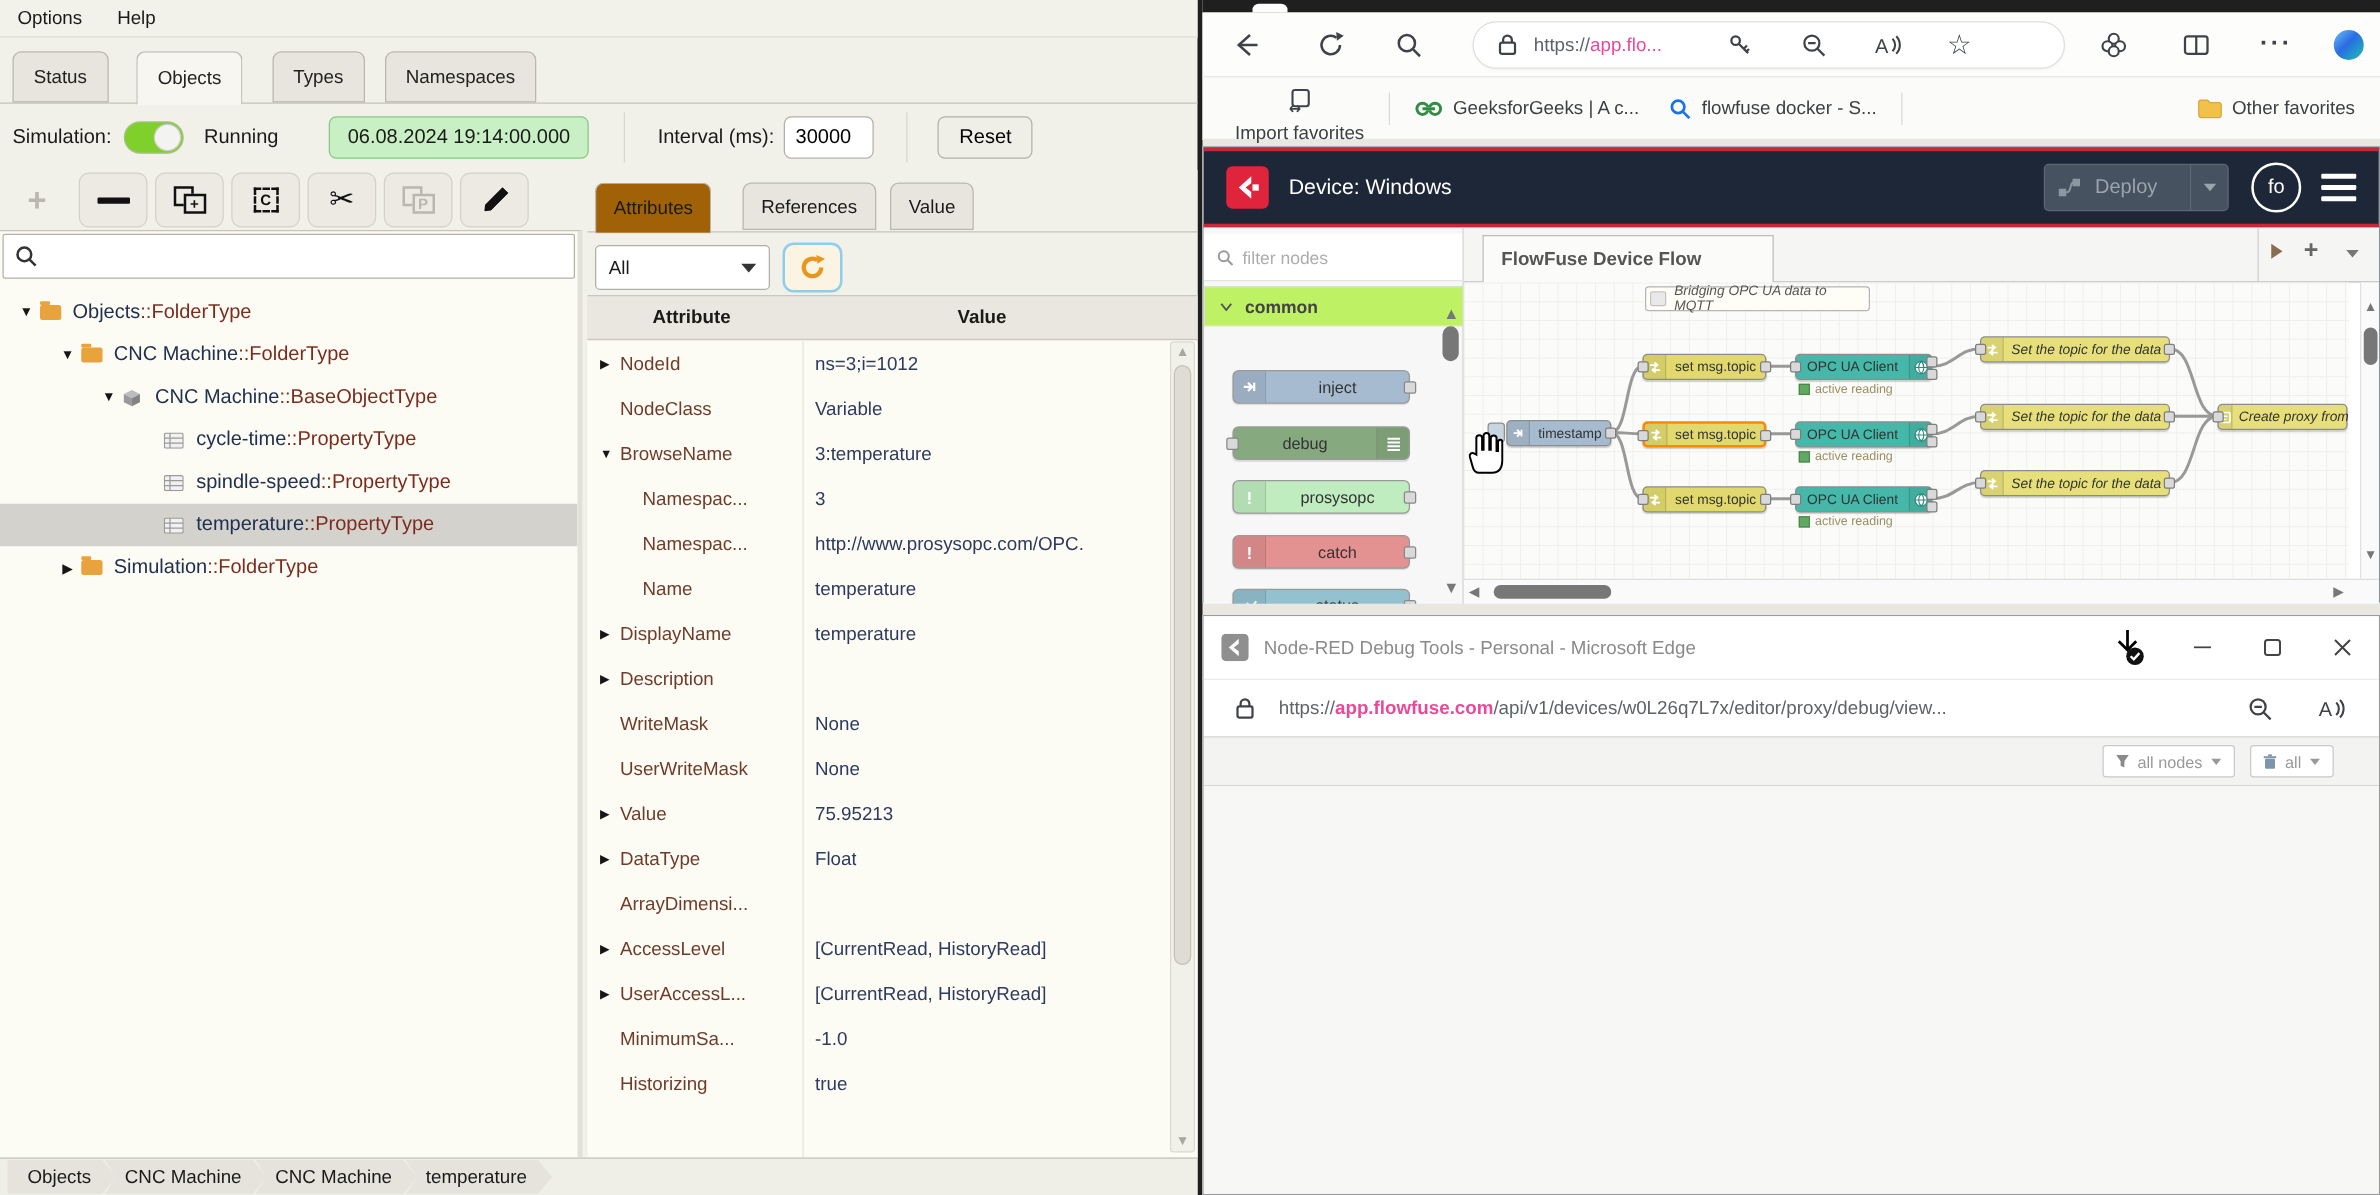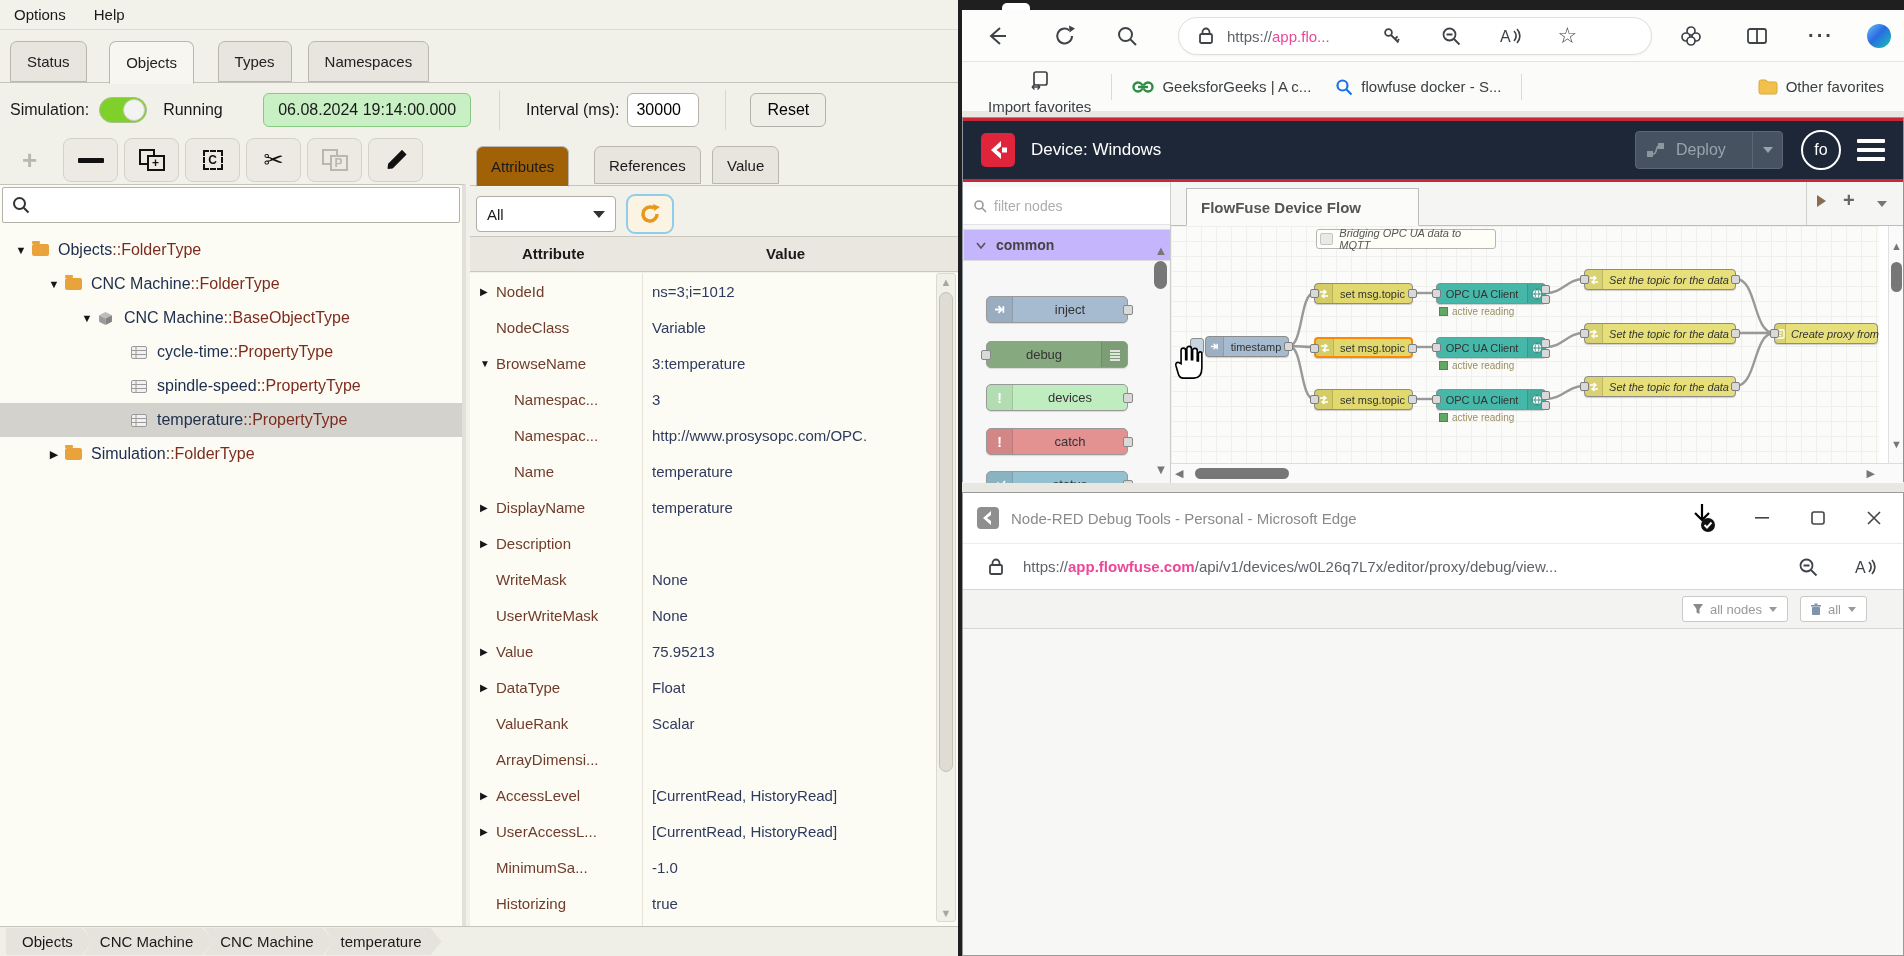--- a/index.html
+++ b/index.html
@@ -81,21 +81,21 @@
   .nrlogo{width:34px;height:34px;background:#e0243c;border-radius:5px;margin-left:18px;display:flex;align-items:center;justify-content:center}
   .nrtitle{color:#fff;font-size:17px;margin-left:16px}
   .deploy{margin-left:auto;width:148px;height:38px;background:#46525f;border:1px solid #5a6673;border-radius:4px;display:flex;align-items:center;color:#9aa4ad;font-size:16px}
   .deploy .dico{width:40px;display:flex;justify-content:center}
   .deploy .dcaret{margin-left:auto;width:30px;height:100%;border-left:1px solid #5a6673;display:flex;align-items:center;justify-content:center}
   .avatar{width:40px;height:40px;border:2px solid #fff;border-radius:50%;color:#fff;display:flex;align-items:center;justify-content:center;font-size:16px;margin:0 16px 0 18px}
   .burger{width:28px;display:flex;flex-direction:column;gap:5px;margin-right:18px}
   .burger span{height:4px;background:#fff;border-radius:1px}
   .palette{position:absolute;left:0;top:64px;width:208px;height:301px;background:#f7f7f7;border-right:1px solid #ccc;overflow:hidden}
   .pfilter{position:absolute;top:5px;left:0;right:0;height:38px;background:#fff;border-bottom:1px solid #e3e3e3;display:flex;align-items:center;padding-left:10px;gap:7px;color:#adadad;font-size:14px}
-  .pcat{position:absolute;top:47px;left:0;width:217px;height:32px;background:#c4b5fd;border:1px solid #ddd;display:flex;align-items:center;gap:10px;font-size:14px;font-weight:bold;color:#444;padding-left:12px}
+  .pcat{position:absolute;top:47px;left:0;width:217px;height:32px;background:#bef264;border:1px solid #ddd;display:flex;align-items:center;gap:10px;font-size:14px;font-weight:bold;color:#444;padding-left:12px}
   .pnode{position:absolute;left:23px;width:142px;height:27px;border:1px solid #999;border-radius:5px;font-size:13px;color:#333;display:flex;align-items:center;box-shadow:0 1px 1px rgba(0,0,0,.12)}
   .picon{width:26px;align-self:stretch;background:rgba(0,0,0,.07);display:flex;align-items:center;justify-content:center;color:#fff}
   .picon.l{border-right:1px solid rgba(0,0,0,.1);border-radius:4px 0 0 4px}
   .picon.r{border-left:1px solid rgba(0,0,0,.1);border-radius:0 4px 4px 0}
   .plabel{flex:1;text-align:center}
   .pport{position:absolute;width:10px;height:10px;background:#d9d9d9;border:1px solid #888;border-radius:2px;top:8px}
   .pscroll-arrow{position:absolute;left:188px;width:20px;text-align:center;color:#777;font-size:13px}
   .pthumb{position:absolute;left:191px;width:13px;height:28px;background:#777;border-radius:7px}
   .cwrap{position:absolute;left:208px;top:64px;right:0;height:301px}
   .ctabs{position:absolute;top:0;left:0;right:0;height:44px;background:#f5f5f4;border-bottom:1px solid #bdbdbd}
@@ -344,25 +344,20 @@
           <span class="aname" style="margin-left:2px">Value</span>
           <span class="aval">75.95213</span>
         </div>
         <div class="arow">
           <span class="aexp">▶</span>
           <span class="aname" style="margin-left:2px">DataType</span>
           <span class="aval">Float</span>
         </div>
         <div class="arow">
           <span class="aexp"></span>
-          <span class="aname" style="margin-left:2px">ValueRank</span>
-          <span class="aval">Scalar</span>
-        </div>
-        <div class="arow">
-          <span class="aexp"></span>
           <span class="aname" style="margin-left:2px">ArrayDimensi...</span>
           <span class="aval"></span>
         </div>
         <div class="arow">
           <span class="aexp">▶</span>
           <span class="aname" style="margin-left:2px">AccessLevel</span>
           <span class="aval">[CurrentRead, HistoryRead]</span>
         </div>
         <div class="arow">
           <span class="aexp">▶</span>
@@ -565,21 +560,21 @@
               <svg width="12" height="12" viewBox="0 0 12 12">
                 <path d="M1 2 H11 M1 5 H11 M1 8 H11 M1 11 H11" stroke="#fff" stroke-width="1.6"></path>
               </svg>
             </span>
             <span class="pport" style="left:-6px"></span>
           </div>
           <div class="pnode" style="top: 202px; background: rgb(192, 237, 192);">
             <span class="picon l">
               <span style="color:#fff;font-weight:bold;font-size:14px">!</span>
             </span>
-            <span class="plabel">devices</span>
+            <span class="plabel">prosysopc</span>
             <span class="pport" style="right:-6px"></span>
           </div>
           <div class="pnode" style="top: 246px; background: rgb(228, 145, 145);">
             <span class="picon l">
               <span style="color:#fff;font-weight:bold;font-size:14px">!</span>
             </span>
             <span class="plabel">catch</span>
             <span class="pport" style="right:-6px"></span>
           </div>
           <div class="pnode" style="top: 289px; background: rgb(148, 193, 208);">

